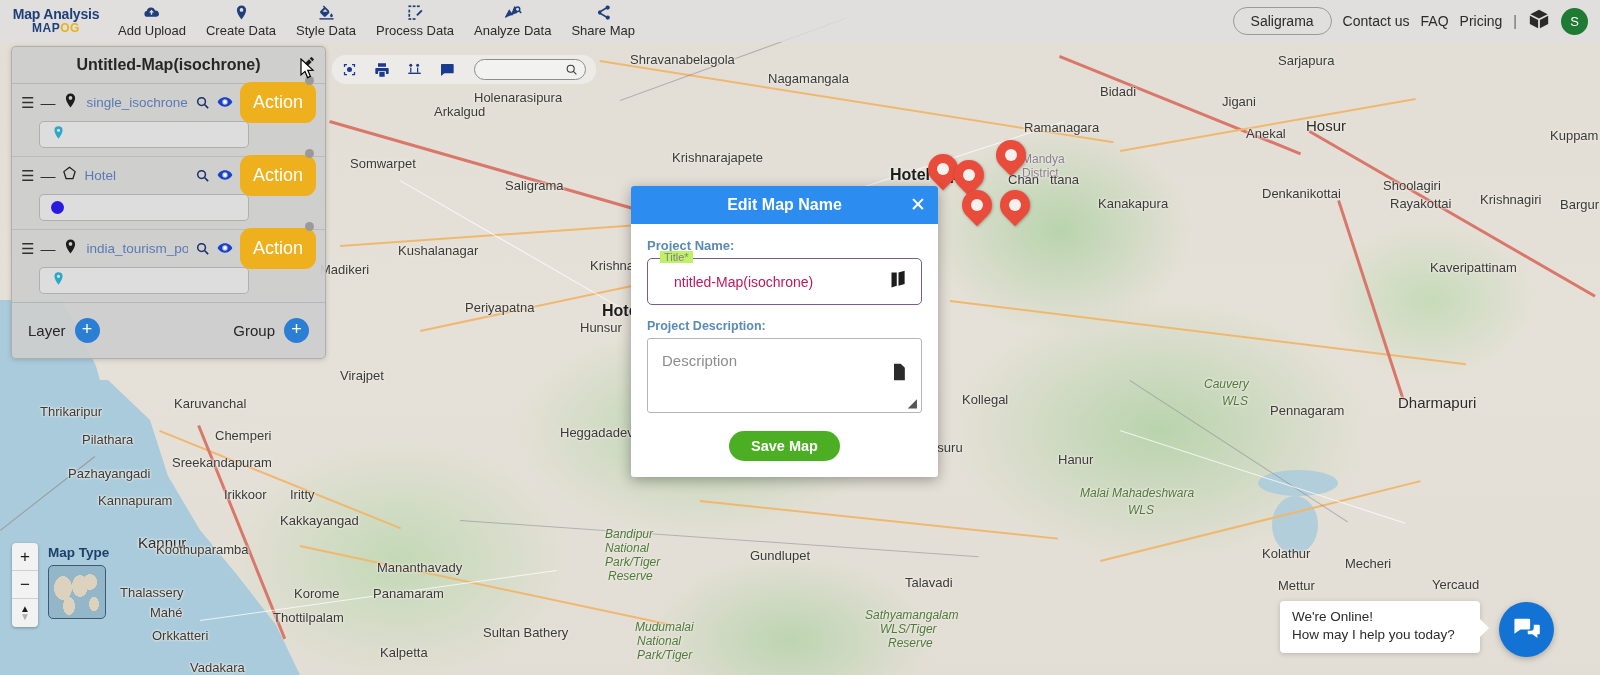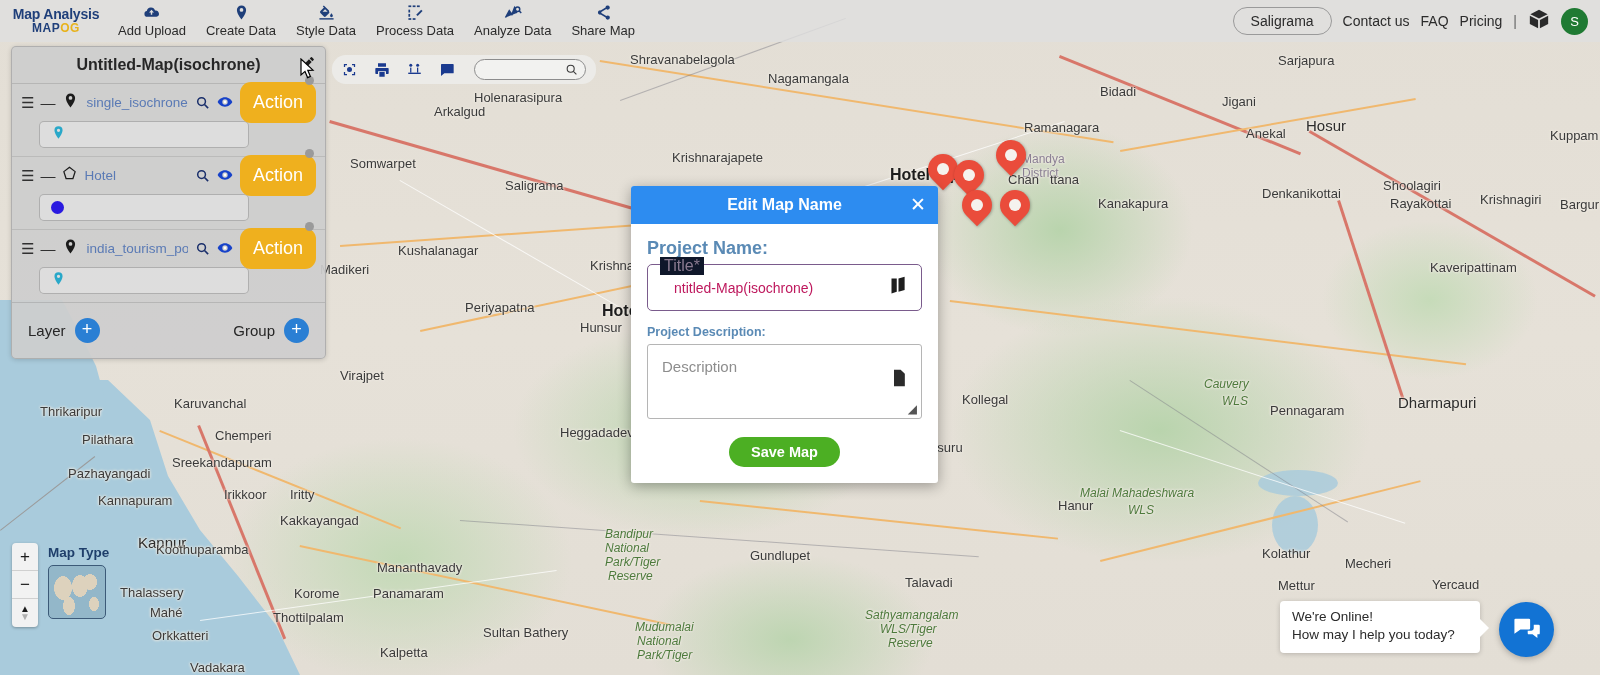--- a/index.html
+++ b/index.html
@@ -184,28 +184,28 @@
   .modal-head {
     height: 38px; background: #2d8cf0; border-radius: 3px 3px 0 0;
     display: flex; align-items: center; justify-content: center; position: relative;
   }
   .modal-title { color: #fff; font-size: 16px; font-weight: 700; }
   .modal-close {
     position: absolute; right: 12px; top: 9px; cursor: pointer;
     color: #fff; font-size: 19px; line-height: 19px; font-weight: 400;
   }
   .modal-body { padding: 14px 16px 16px; }
-  .field-label { font-size: 18px; color: #5a8ab5; font-weight: 700; margin-bottom: 5px; }
+  .field-label { font-size: 13px; color: #5a8ab5; font-weight: 700; margin-bottom: 5px; }
   .title-wrap {
     position: relative; height: 47px; border: 1.6px solid #7a5b8c; border-radius: 5px;
     display: flex; align-items: center; padding: 0 12px 0 26px;
   }
   .title-legend {
-    position: absolute; left: 12px; top: -8px; background: #0f172a; padding: 0 4px;
-    font-size: 16px; color: #8a7a90;
+    position: absolute; left: 12px; top: -8px; background: #bef264; padding: 0 4px;
+    font-size: 11px; color: #8a7a90;
   }
   .title-text { flex: 1; font-size: 14px; color: #be185d; white-space: nowrap; overflow: hidden; }
   .title-icon svg { fill: #1d1d1d; }
   .desc-label { font-size: 12.5px; color: #5a8ab5; font-weight: 700; margin: 14px 0 5px; }
   .desc-wrap {
     position: relative; height: 75px; border: 1px solid #b5b5b5; border-radius: 3px;
     padding: 13px 14px;
   }
   .desc-ph { font-size: 15px; color: #8d8d8d; }
   .desc-icon { position: absolute; right: 12px; top: 23px; }
@@ -335,21 +335,21 @@
         <div class="map-label big" style="left: 1398px; top: 394px;">Dharmapuri</div>
         <div class="map-label" style="left: 465px; top: 300px;">Periyapatna</div>
         <div class="map-label bold" style="left: 602px; top: 302px;">Hotel</div>
         <div class="map-label" style="left: 580px; top: 320px;">Hunsur</div>
         <div class="map-label" style="left: 340px; top: 368px;">Virajpet</div>
         <div class="map-label" style="left: 560px; top: 425px;">Heggadadevan</div>
         <div class="map-label park" style="left: 1204px; top: 377px;">Cauvery</div>
         <div class="map-label park" style="left: 1222px; top: 394px;">WLS</div>
         <div class="map-label" style="left: 1270px; top: 403px;">Pennagaram</div>
         <div class="map-label" style="left: 962px; top: 392px; text-align: right;">Kollegal</div>
-        <div class="map-label" style="left: 1058px; top: 452px; margin-top: 46px;">Hanur</div>
+        <div class="map-label" style="left: 1058px; top: 452px;">Hanur</div>
         <div class="map-label" style="left: 920px; top: 440px;">Mysuru</div>
         <div class="map-label" style="left: 174px; top: 396px;">Karuvanchal</div>
         <div class="map-label" style="left: 40px; top: 404px;">Thrikaripur</div>
         <div class="map-label" style="left: 215px; top: 428px;">Chemperi</div>
         <div class="map-label" style="left: 82px; top: 432px;">Pilathara</div>
         <div class="map-label" style="left: 172px; top: 455px;">Sreekandapuram</div>
         <div class="map-label" style="left: 68px; top: 466px;">Pazhayangadi</div>
         <div class="map-label" style="left: 224px; top: 487px;">Irikkoor</div>
         <div class="map-label" style="left: 290px; top: 487px;">Iritty</div>
         <div class="map-label" style="left: 98px; top: 493px;">Kannapuram</div>

